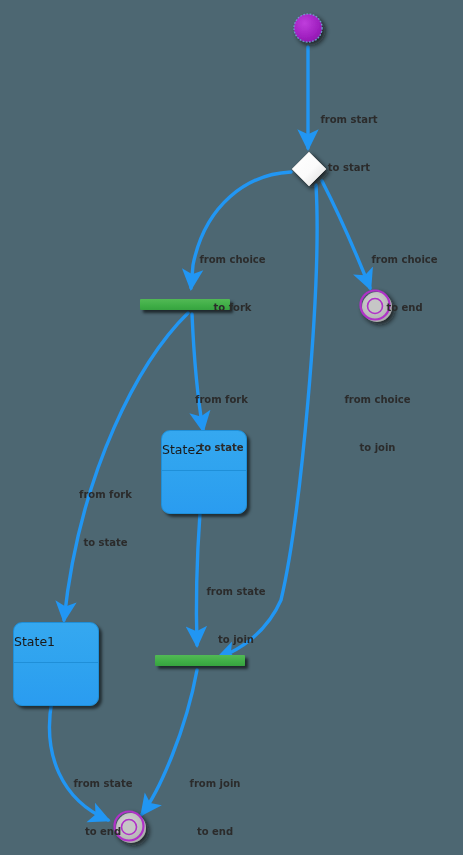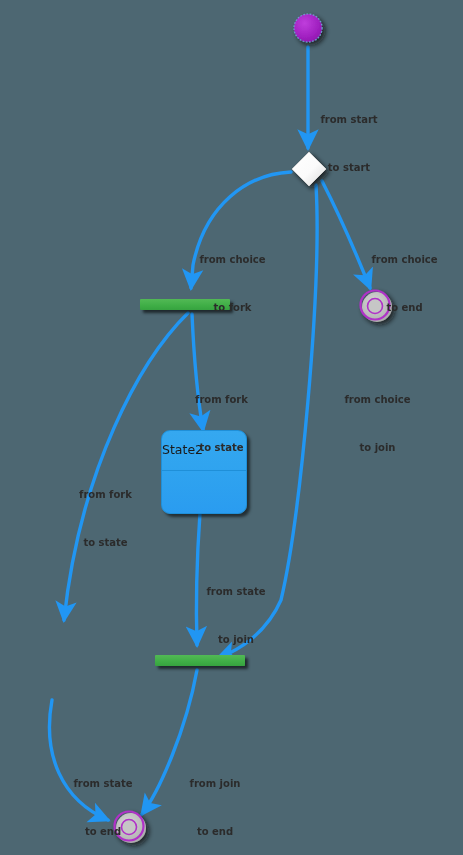--- a/index.html
+++ b/index.html
@@ -139,20 +139,24 @@
 
   <div class="bar-node" style="left:140px; top:299px; width:90px; height:11px;"></div>
 
   <div class="bar-node" style="left:155px; top:655px; width:90px; height:11px;"></div>
 
   <div class="state-node" style="left:161px; top:430px; width:86px; height:84px;">
     <span class="state-title">State2</span>
     <div class="state-divider" style="top:39px;"></div>
   </div>
 
+  <div class="state-node" style="left:13px; top:622px; width:86px; height:84px;">
+    <span class="state-title">State1</span>
+    <div class="state-divider" style="top:39px;"></div>
+  </div>
 
   <div class="edge-label" style="left:299px; top:80px; width:100px;">
     <div>from start</div>
     <div>to start</div>
   </div>
 
   <div class="edge-label" style="left:182px; top:220px; width:101px;">
     <div>from choice</div>
     <div>to fork</div>
   </div>

